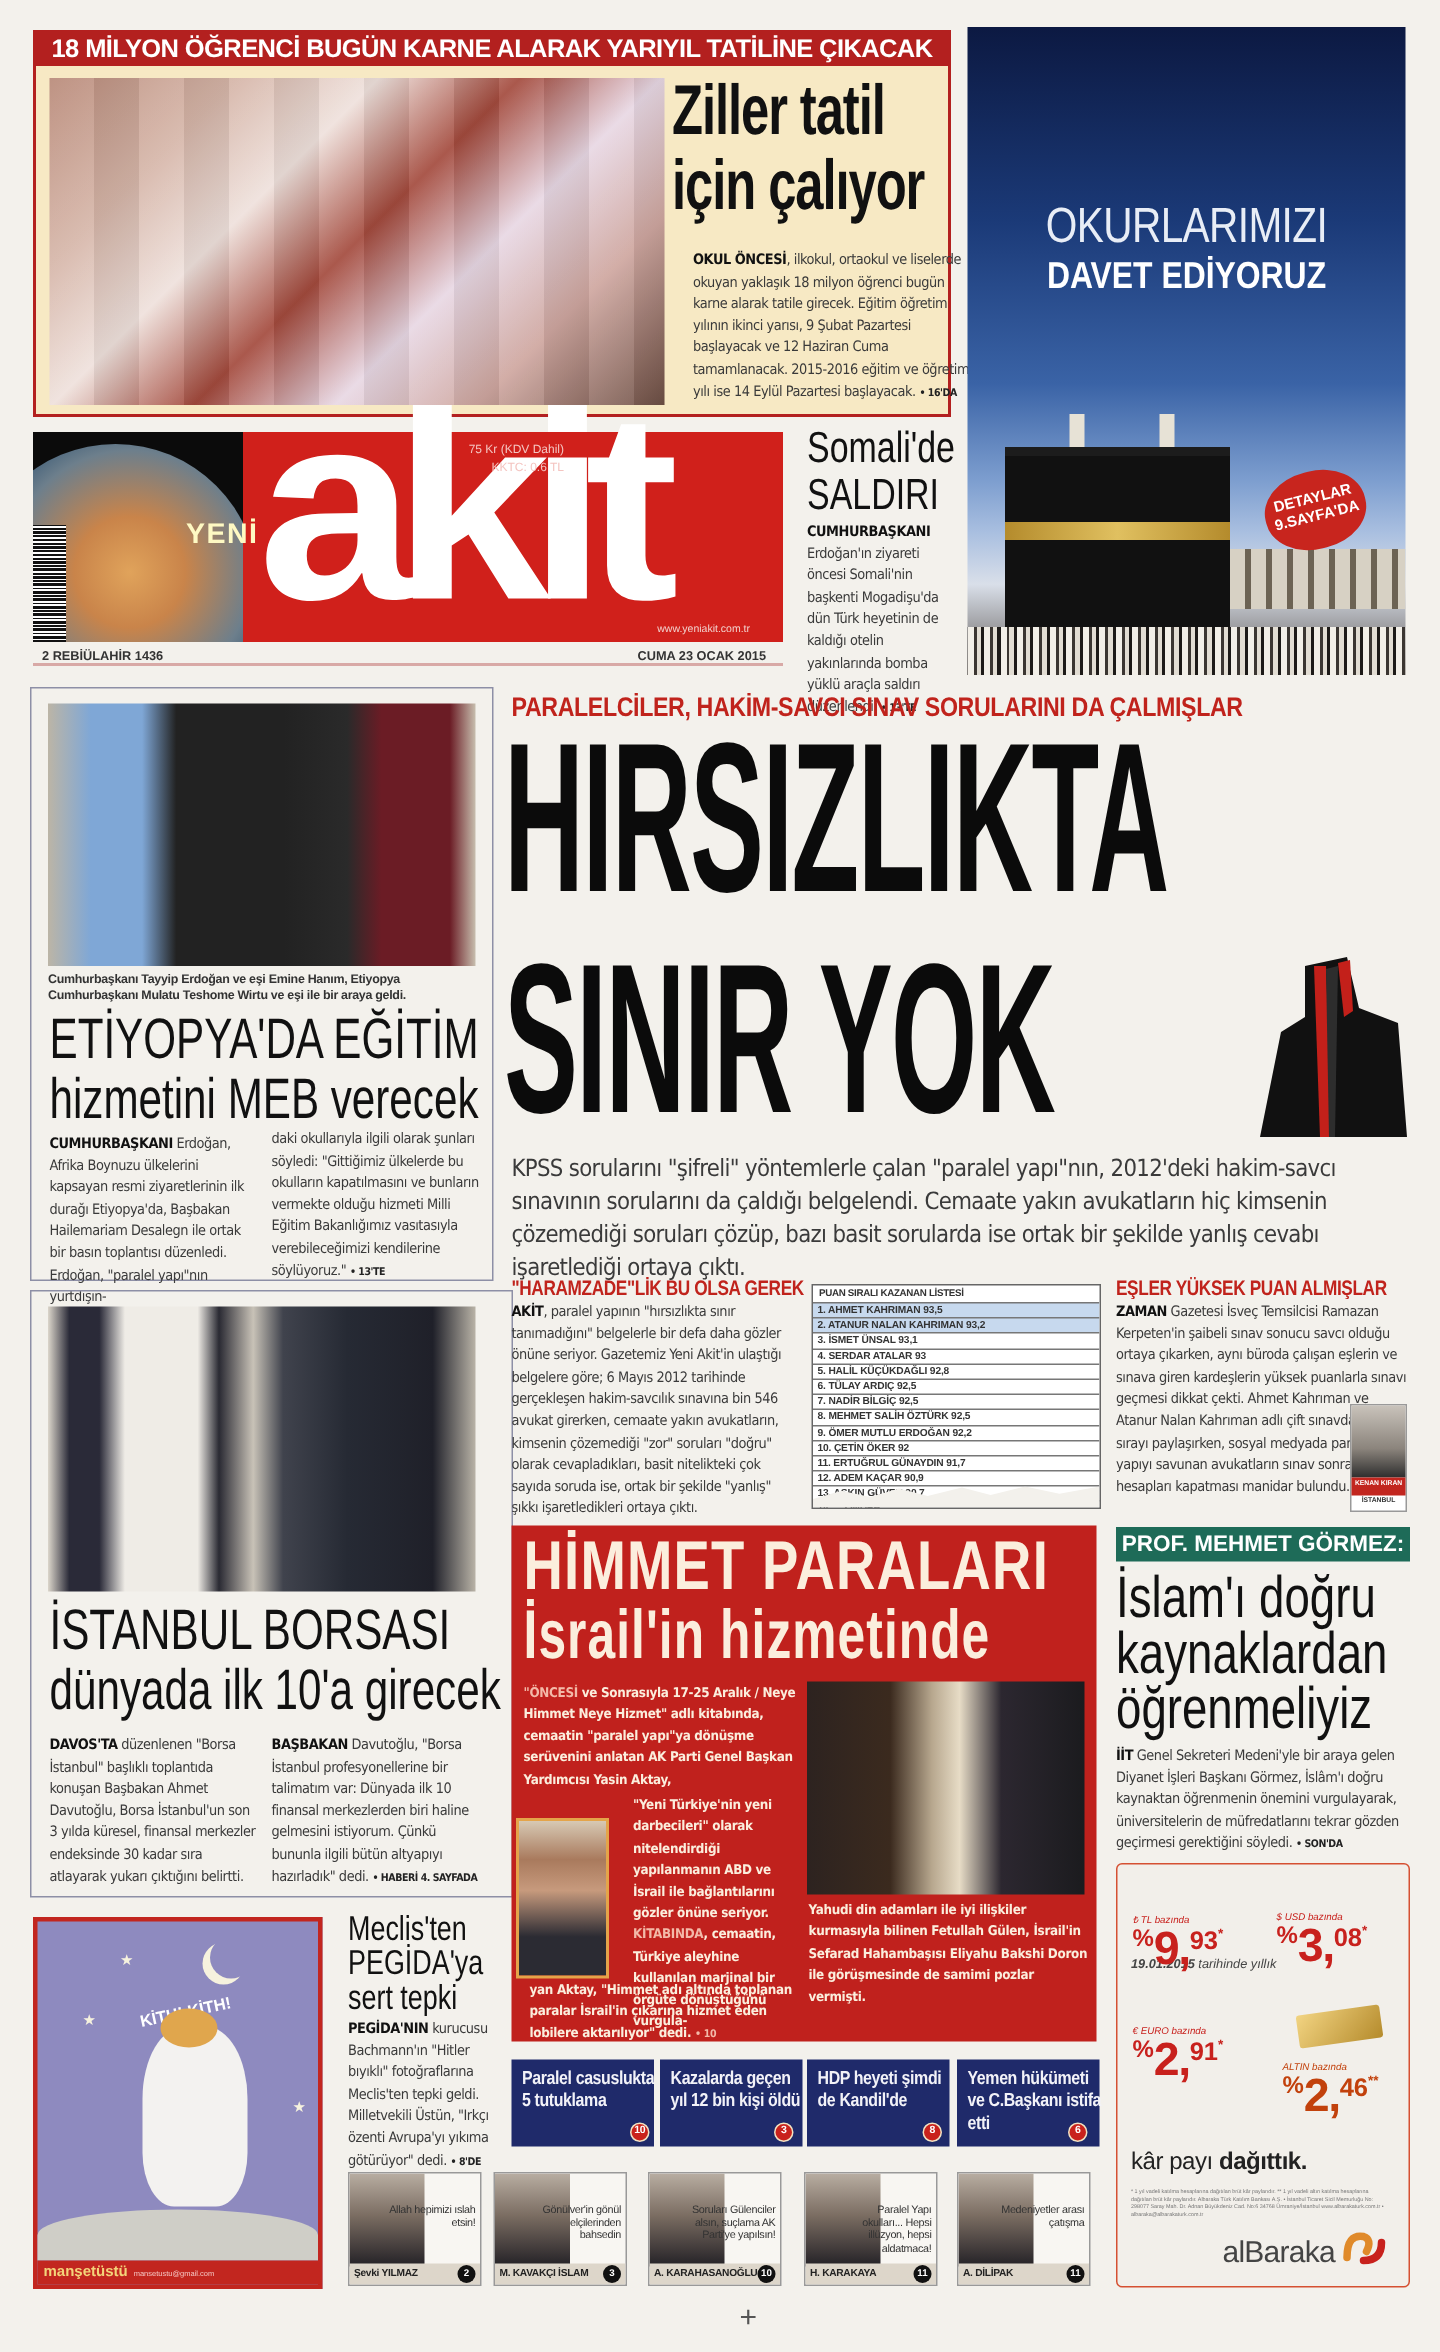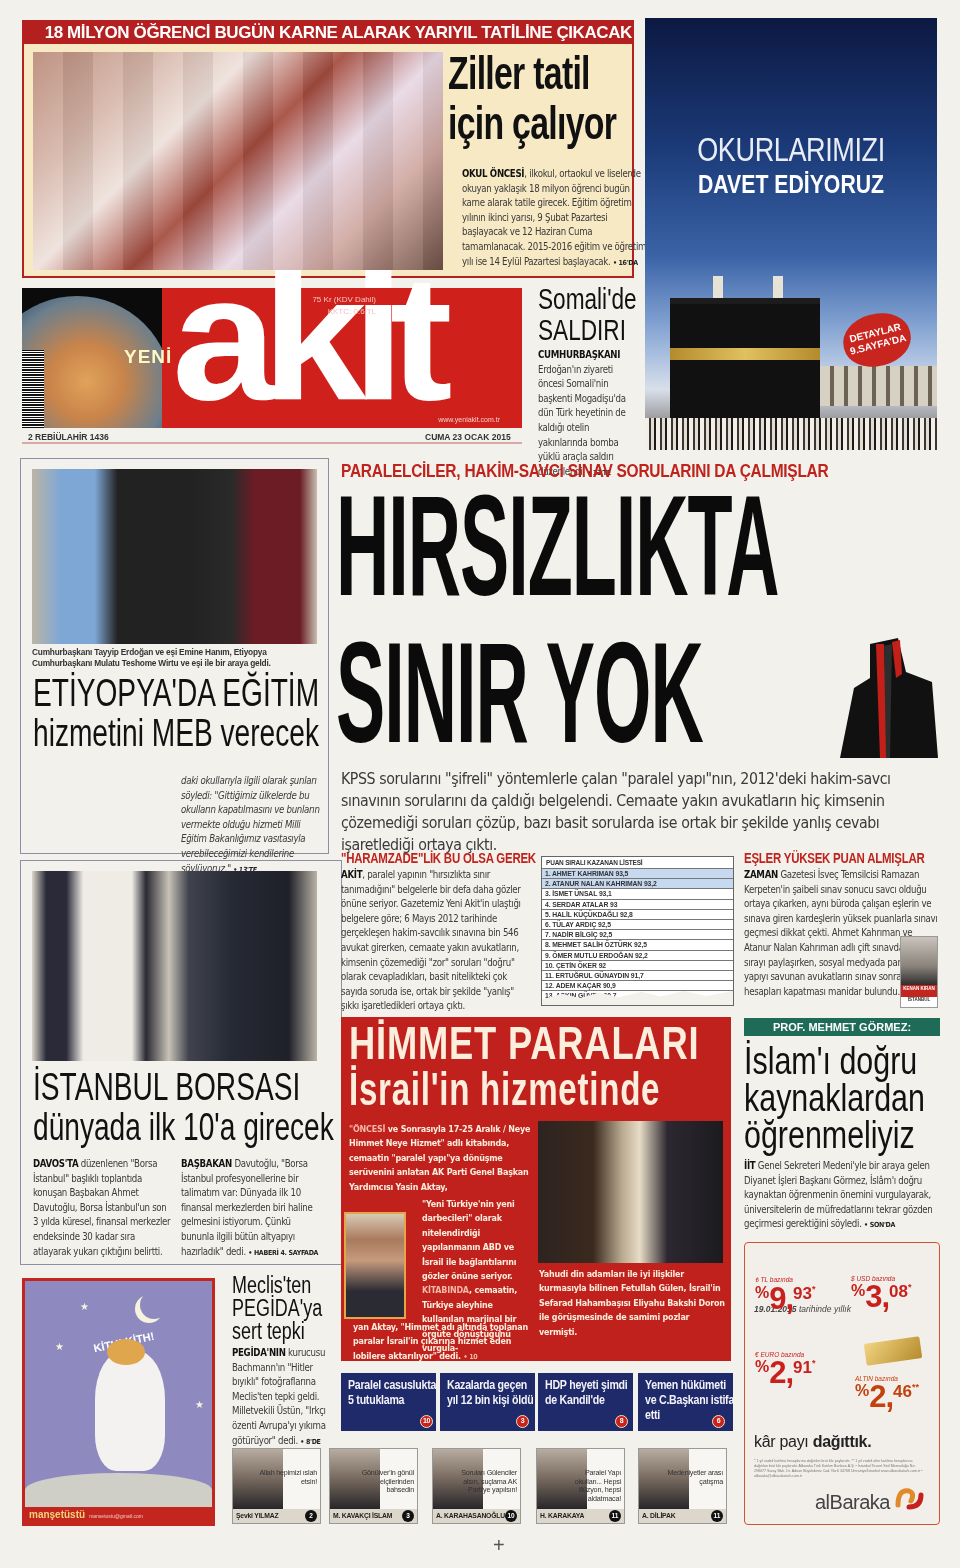--- a/index.html
+++ b/index.html
@@ -5,21 +5,21 @@
   * { box-sizing: border-box; margin: 0; padding: 0; }
   html, body { width: 960px; height: 1568px; background: #f3f1ec; overflow: hidden; }
   body { position: relative; font-family: "Liberation Sans", sans-serif; color: #222; }
   .abs { position: absolute; }
   .body-text { font-size: 9.6px; line-height: 14.6px; color: #3a3a3a; font-family: "DejaVu Sans Condensed", "DejaVu Sans", sans-serif; letter-spacing: -0.3px; }
   .lead { font-weight: bold; color: #111; text-transform: none; }
   .ref { font-size: 7px; font-weight: bold; color: #222; }
 
   
   #top-story { left: 22px; top: 20px; width: 612px; height: 258px; border: 2px solid #b3201f; background: #f7e9c4; }
-  #top-kicker { position: absolute; left: 0; top: 0; width: 608px; height: 22px; background: #b3201f; color: #fff; font-weight: bold; font-size: 17px; line-height: 22px; text-align: right; letter-spacing: -0.4px; }
+  #top-kicker { position: absolute; left: 0; top: 0; width: 608px; height: 22px; background: #b3201f; color: #fff; font-weight: bold; font-size: 17px; line-height: 22px; text-align: center; letter-spacing: -0.4px; }
   #top-photo { position: absolute; left: 9px; top: 30px; width: 410px; height: 218px; background: linear-gradient(135deg,#b98a79 0%,#d6b6a9 20%,#efe1dc 35%,#a34a3d 50%,#e8d8e4 65%,#cfa7a0 80%,#6d4f44 100%); }
   #top-photo::after { content:""; position:absolute; inset:0; background: repeating-linear-gradient(90deg, rgba(255,255,255,0.08) 0 30px, rgba(0,0,0,0.06) 30px 60px); }
   #top-headline { position: absolute; left: 424px; top: 26px; width: 180px; font-size: 47px; line-height: 50px; font-weight: bold; color: #111; transform: scaleX(0.72); transform-origin: left top; width: 250px; letter-spacing: -1px; }
   #top-body { position: absolute; left: 438px; top: 145px; width: 186px; }
 
   
   #hajj-ad { left: 645px; top: 18px; width: 292px; height: 432px; background: linear-gradient(180deg,#0c1942 0%,#1b3a78 30%,#3a63a6 55%,#7d9ecf 70%,#a9bfe0 78%,#d9dfe9 86%,#5b5551 100%); overflow: hidden; }
   #hajj-ad .t1 { position: absolute; left: 0; width: 100%; top: 113px; text-align: center; color: #e8edf6; font-size: 33px; letter-spacing: -0.5px; transform: scaleX(0.82); }
   #hajj-ad .t2 { position: absolute; left: 0; width: 100%; top: 152px; text-align: center; color: #fff; font-size: 25px; font-weight: bold; transform: scaleX(0.85); }
   #kaaba { position: absolute; left: 25px; top: 280px; width: 150px; height: 155px; background: #111; border-top: 6px solid #1c1c1c; }
@@ -45,21 +45,21 @@
   
   #somali { left: 538px; top: 284px; width: 100px; }
   #somali .hd { font-size: 29px; line-height: 31px; color: #111; transform: scaleX(0.78); transform-origin: left top; width: 128px; }
 
   
   #ethiopia { left: 20px; top: 458px; width: 309px; height: 396px; border: 1px solid #8d8fa6; }
   #eth-photo { position:absolute; left: 11px; top: 10px; width: 285px; height: 175px; background: linear-gradient(90deg,#bcb5a6 0%,#7fa7d6 10%,#7fa7d6 22%,#222 30%,#222 55%,#2a2a2a 70%,#6b1c25 78%,#6b1c25 94%,#c7beae 100%); }
   #eth-caption { position:absolute; left: 11px; top: 188px; width: 290px; font-size: 8.3px; line-height: 11px; font-weight: bold; color: #333; letter-spacing: -0.2px; }
   #eth-hd { position:absolute; left: 12px; top: 214px; width: 400px; font-size: 38px; line-height: 40px; color: #111; transform: scaleX(0.74); transform-origin: left top; }
   #eth-col1 { position:absolute; left: 12px; top: 297px; width: 140px; }
-  #eth-col2 { position:absolute; left: 160px; top: 315px; width: 142px; font-style: italic; }
+  #eth-col2 { position:absolute; left: 160px; top: 294px; width: 142px; }
 
   #borsa { left: 20px; top: 860px; width: 322px; height: 405px; border: 1px solid #8d8fa6; }
   #borsa-photo { position:absolute; left: 11px; top: 10px; width: 285px; height: 190px; background: linear-gradient(90deg,#dcd6cb 0%,#2a2a38 5%,#2a2a38 12%,#efece6 18%,#efece6 35%,#2a2a33 40%,#c8c2b7 48%,#40434d 55%,#262a34 70%,#1f2029 90%,#b9b3a7 100%); }
   #borsa-hd { position:absolute; left: 12px; top: 206px; width: 420px; font-size: 38px; line-height: 40px; color: #111; transform: scaleX(0.74); transform-origin: left top; }
   #borsa-col1 { position:absolute; left: 12px; top: 296px; width: 140px; }
   #borsa-col2 { position:absolute; left: 160px; top: 296px; width: 145px; }
 
   
   #cartoon { left: 22px; top: 1278px; width: 193px; height: 248px; background: #8e8abf; border: 3px solid #c2261f; }
   #cartoon .ground { position:absolute; left:0; bottom: 16px; width: 100%; height: 34px; background: #cfcec7; border-radius: 60% 60% 0 0; }
@@ -107,21 +107,21 @@
   #aktay-photo { position:absolute; left: 3px; top: 195px; width: 62px; height: 107px; border: 2px solid #e4a44a; background: linear-gradient(180deg,#d7c9b4 0%,#a97a5d 25%,#c79a7d 45%,#2b2b33 75%,#2b2b33 100%); }
   #gulen-photo { position:absolute; left: 197px; top: 104px; width: 185px; height: 142px; background: linear-gradient(90deg,#2d2320 0%,#3b2a1e 30%,#b7a78e 45%,#e7dcc6 55%,#2c2730 70%,#1b1b1e 100%); }
   #gulen-caption { position:absolute; left: 198px; top: 250px; width: 188px; }
 
   .brief { position:absolute; top: 1373px; width: 95px; height: 58px; background: #1f2a6a; color: #f2f2f8; font-size: 12.5px; line-height: 15px; font-weight: bold; padding: 5px 0 0 7px; letter-spacing: -0.3px; }
   .brief .txt { display:block; transform: scaleX(0.85); transform-origin: left top; width: 110px; }
   .num-badge { position:absolute; width: 13px; height: 13px; border-radius: 50%; background: #c9221c; border: 1.5px solid #f3e3c3; color: #fff; font-size: 7px; font-weight: bold; text-align: center; line-height: 10px; }
 
   
   #gormez { left: 744px; top: 1018px; width: 196px; }
-  #gormez .kicker { background: #1e6b58; color: #fff; font-weight: bold; font-size: 11px; padding: 3px 0; text-align: center; }
+  #gormez .kicker { background: #1e6b58; color: #fff; font-weight: bold; font-size: 15px; padding: 3px 0; text-align: center; }
   #gormez .hd { font-size: 39px; line-height: 37px; color: #111; transform: scaleX(0.78); transform-origin: left top; width: 260px; margin-top: 6px; }
 
   
   #albaraka { left: 744px; top: 1242px; width: 196px; height: 283px; border: 1.5px solid #d55032; border-radius: 4px; background: #f2efea; }
   #albaraka .date { position:absolute; left: 9px; top: 14px; font-size: 8.5px; font-style: italic; color: #444; margin-top: 47px; }
   .rate { position:absolute; font-weight: bold; color: #c8211d; }
   .rate .lbl { display:block; font-size: 6.5px; font-style: italic; font-weight: normal; }
   .rate .big { font-size: 31px; line-height: 30px; letter-spacing: -1px; }
   .rate .pct { font-size: 16px; vertical-align: top; }
   .rate .dec { font-size: 17px; vertical-align: top; }
@@ -198,20 +198,23 @@
     <span class="ref">• 13'TE</span>
   </div>
 </div>
 
 <div class="abs" id="ethiopia">
   <div id="eth-photo"></div>
   <div id="eth-caption">Cumhurbaşkanı Tayyip Erdoğan ve eşi Emine Hanım, Etiyopya Cumhurbaşkanı Mulatu Teshome Wirtu ve eşi ile bir araya geldi.</div>
   <div id="eth-hd">
     <div>ETİYOPYA'DA EĞİTİM</div>
     <div>hizmetini MEB verecek</div>
+  </div>
+  <div id="eth-col1" class="body-text">
+    <span class="lead">CUMHURBAŞKANI</span><span> Erdoğan, Afrika Boynuzu ülkelerini kapsayan resmi ziyaretlerinin ilk durağı Etiyopya'da, Başbakan Hailemariam Desalegn ile ortak bir basın toplantısı düzenledi. Erdoğan, "paralel yapı"nın yurtdışın-</span>
   </div>
   <div id="eth-col2" class="body-text">
     <span>daki okullarıyla ilgili olarak şunları söyledi: "Gittiğimiz ülkelerde bu okulların kapatılmasını ve bunların vermekte olduğu hizmeti Milli Eğitim Bakanlığımız vasıtasıyla verebileceğimizi kendilerine söylüyoruz."</span>
     <span class="ref">• 13'TE</span>
   </div>
 </div>
 
 <div class="abs" id="borsa">
   <div id="borsa-photo"></div>
   <div id="borsa-hd">

